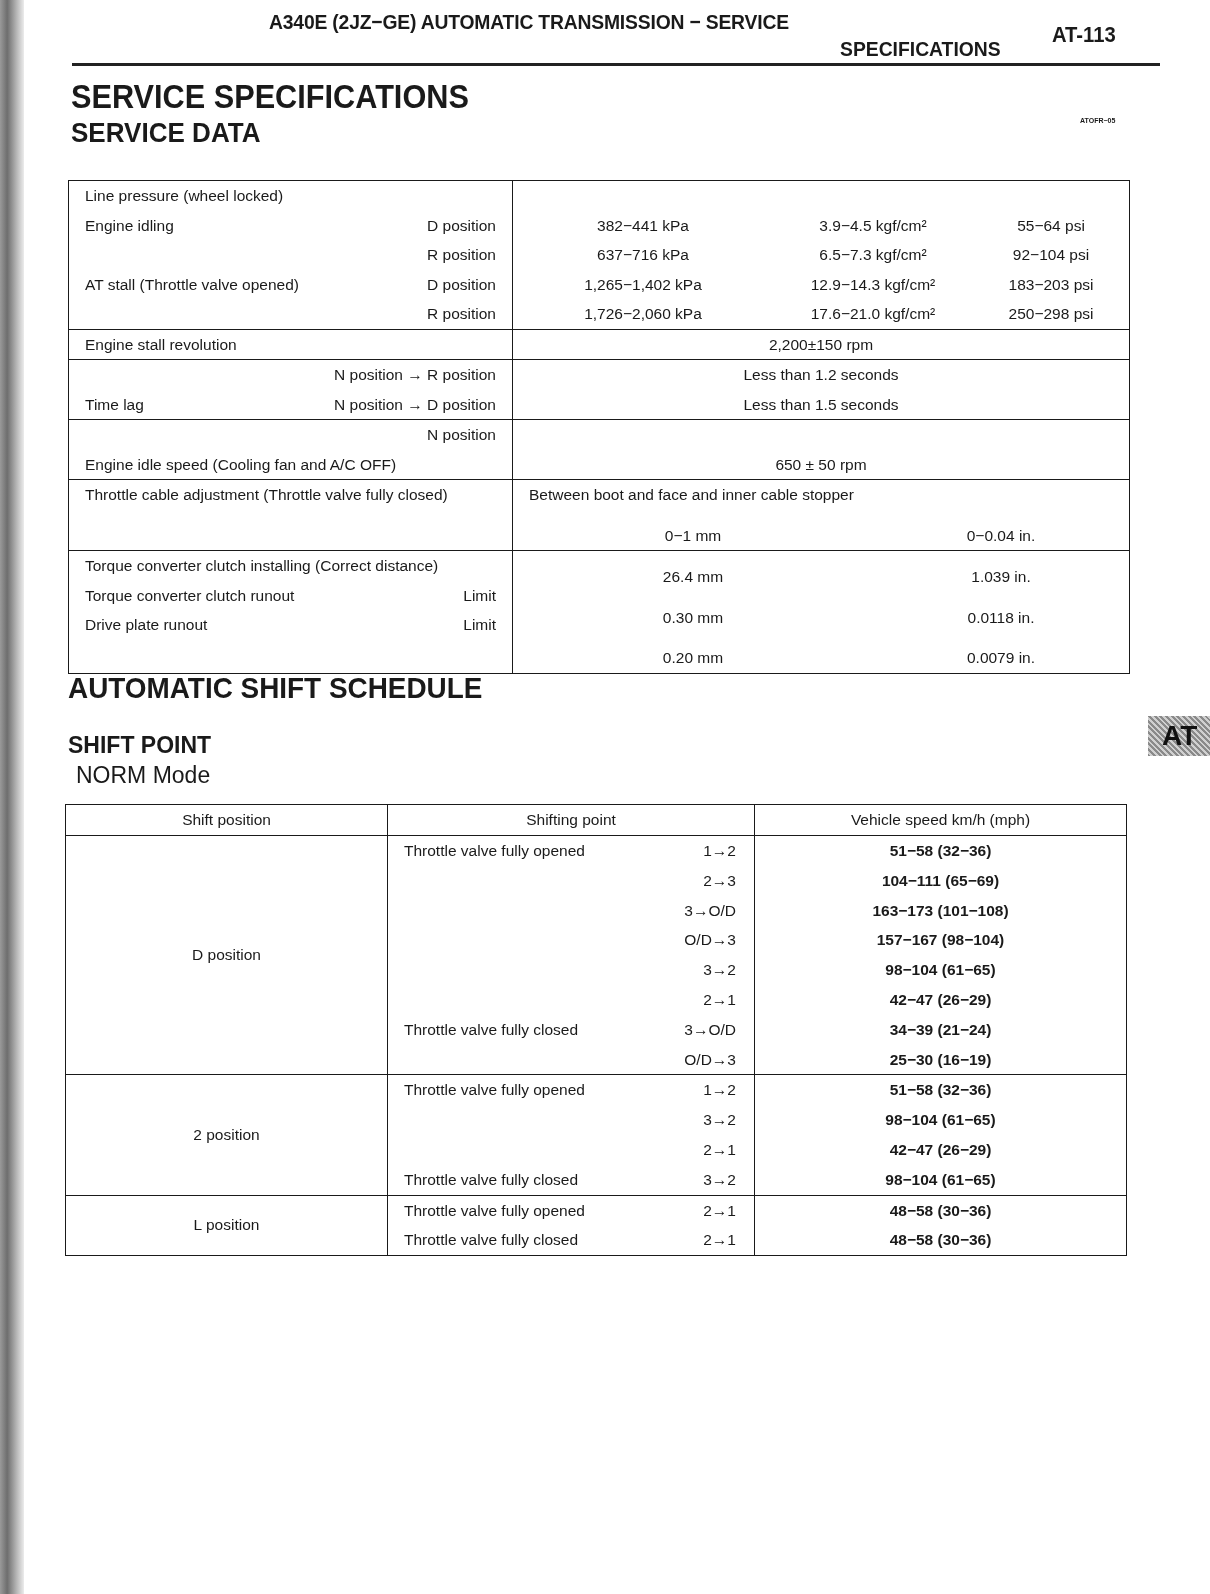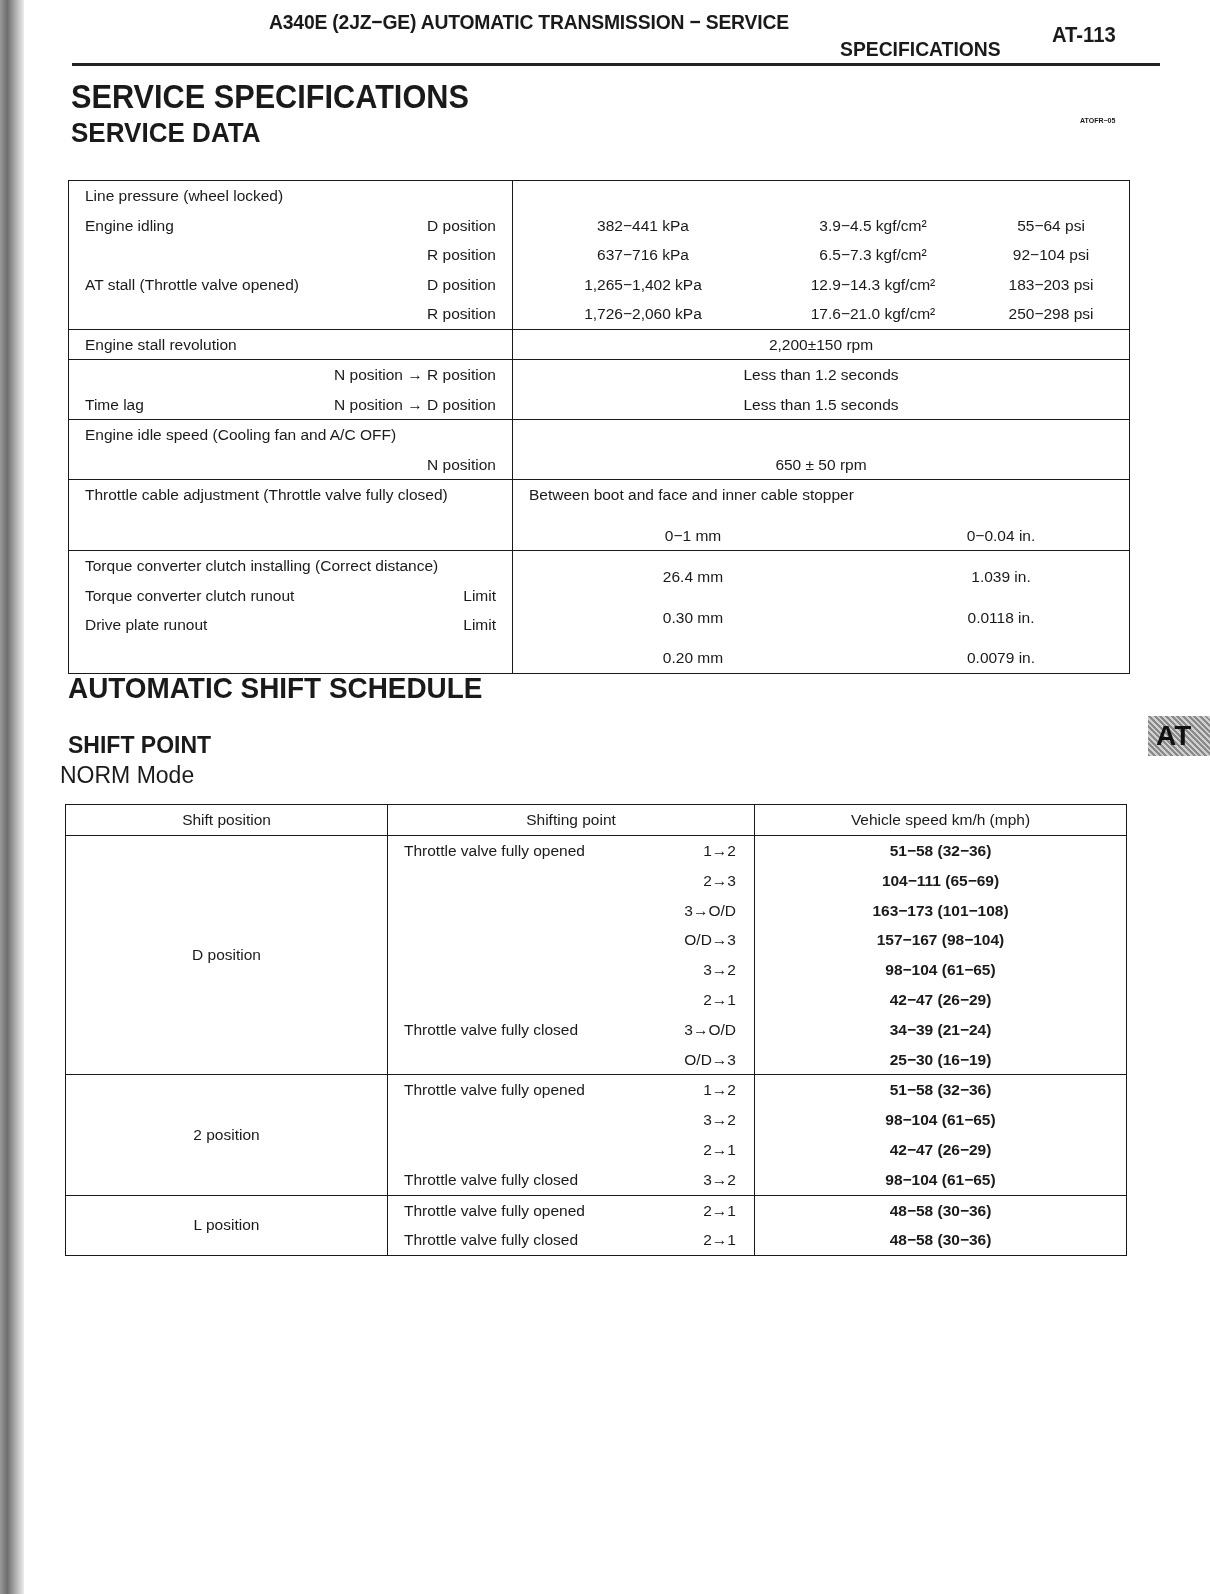--- a/index.html
+++ b/index.html
@@ -16,21 +16,21 @@
   .hdr-title { left: 269px; top: 10px; font-size: 21px; font-weight: bold; letter-spacing: -0.2px; white-space: nowrap; transform: scaleX(0.92); transform-origin: left; }
   .hdr-title2 { left: 840px; top: 37px; font-size: 21px; font-weight: bold; white-space: nowrap; transform: scaleX(0.92); transform-origin: left; }
   .page-num { left: 1052px; top: 22px; font-size: 22px; font-weight: bold; white-space: nowrap; transform: scaleX(0.92); transform-origin: left; }
   .hdr-rule { left: 72px; top: 63px; width: 1088px; height: 3px; background: #222; }
   .h1 { left: 71px; top: 78px; font-size: 33px; font-weight: bold; white-space: nowrap; transform: scaleX(0.93); transform-origin: left; }
   .h2 { left: 71px; top: 117px; font-size: 28px; font-weight: bold; white-space: nowrap; transform: scaleX(0.93); transform-origin: left; }
   .code { left: 1080px; top: 117px; font-size: 7px; font-weight: bold; white-space: nowrap; }
   .at-tab {
     left: 1148px; top: 716px; width: 62px; height: 40px;
     background: repeating-linear-gradient(45deg, #8a8a8a 0 2px, #d0d0d0 2px 4px);
-    font-size: 28px; font-weight: bold; color: #111; line-height: 40px; padding-left: 8px; box-sizing: border-box;
+    font-size: 28px; font-weight: bold; color: #111; line-height: 40px; padding-left: 14px; box-sizing: border-box;
   }
 
   
   .sd {
     position: absolute; left: 68px; top: 180px; width: 1062px;
     border: 1.6px solid #1a1a1a; box-sizing: border-box;
     font-size: 15.5px;
   }
   .sd-row { display: flex; border-top: 1.6px solid #1a1a1a; }
   .sd-row:first-child { border-top: none; }
@@ -38,21 +38,21 @@
   .sd-right { flex: 1; box-sizing: border-box; }
   .line { height: 29.5px; line-height: 29.5px; display: flex; justify-content: space-between; white-space: nowrap; }
   .line .r { text-align: right; }
   .vals3 { display: grid; grid-template-columns: 260px 200px 1fr; height: 29.5px; line-height: 29.5px; text-align: center; }
   .vals2 { display: grid; grid-template-columns: 360px 1fr; height: 29.5px; line-height: 29.5px; text-align: center; margin-top: 11px; }
   .center { text-align: center; height: 29.5px; line-height: 29.5px; }
   .lefttxt { padding-left: 16px; height: 29.5px; line-height: 29.5px; }
 
   .h-ass { left: 68px; top: 671px; font-size: 30px; font-weight: bold; white-space: nowrap; transform: scaleX(0.93); transform-origin: left; }
   .h-sp { left: 68px; top: 732px; font-size: 23px; font-weight: bold; white-space: nowrap; }
-  .h-norm { left: 60px; top: 762px; font-size: 23px; white-space: nowrap; }
+  .h-norm { left: 76px; top: 762px; font-size: 23px; white-space: nowrap; }
 
   
   .ss {
     position: absolute; left: 65px; top: 804px; width: 1062px;
     border: 1.6px solid #1a1a1a; box-sizing: border-box; font-size: 15.5px;
   }
   .ss-head { display: flex; border-bottom: 1.6px solid #1a1a1a; height: 30px; line-height: 30px; text-align: center; }
   .c1 { width: 322px; border-right: 1.6px solid #1a1a1a; box-sizing: border-box; }
   .c2 { width: 367px; border-right: 1.6px solid #1a1a1a; box-sizing: border-box; }
   .c3 { flex: 1; }
@@ -152,25 +152,25 @@
     </div>
     <div class="sd-right">
       <div class="center">Less than 1.2 seconds</div>
       <div class="center">Less than 1.5 seconds</div>
     </div>
   </div>
 
   <div class="sd-row">
     <div class="sd-left">
       <div class="line">
-          <span>Engine idle speed (Cooling fan and A/C OFF)</span>
-        </div>
-      <div class="line">
           <span></span>
           <span class="r">N position</span>
+        </div>
+      <div class="line">
+          <span>Engine idle speed (Cooling fan and A/C OFF)</span>
         </div>
     </div>
     <div class="sd-right">
       <div style="height:29.5px"></div>
       <div class="center">650 ± 50 rpm</div>
     </div>
   </div>
 
   <div class="sd-row">
     <div class="sd-left" style="display:flex;align-items:flex-start;">

